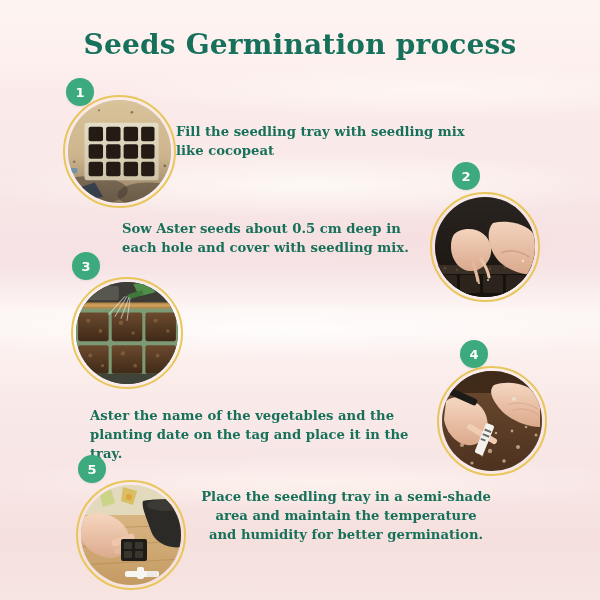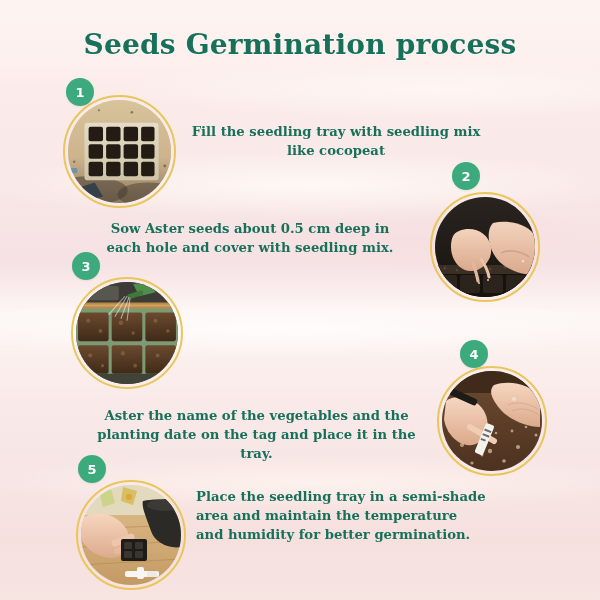--- a/index.html
+++ b/index.html
@@ -71,22 +71,22 @@
 
   .step-text{
     position:absolute;
     color:#17705a;
     font-family:"DejaVu Serif", serif;
     font-weight:700;
     font-size:13.2px;
     line-height:1.45;
     white-space:pre-line;
   }
-  .tc{text-align:center;}
-  .tl{text-align:left;}
+  .tc{}
+  .tl{text-align:center;}
 </style>
 </head>
 <body>
 
 <div id="canvas">
 
   <div class="wash w1"></div>
   <div class="wash w5"></div>
   <div class="wash w3"></div>
   <div class="wash w2"></div>
@@ -182,21 +182,21 @@
         <path d="M24 34 C38 28 54 36 56 50 C58 62 48 74 36 74 C24 74 16 62 16 50 C16 42 18 36 24 34 Z" fill="url(#g2skin)"></path>
         <path d="M38 66 C40 72 42 78 43 84" stroke="#e2b79c" stroke-width="3.2" fill="none" stroke-linecap="round"></path>
         <path d="M46 62 C50 68 53 74 54 80" stroke="#eac2a7" stroke-width="3" fill="none" stroke-linecap="round"></path>
         <circle cx="44" cy="86" r="1.1" fill="#d8c9a6"></circle>
         <circle cx="53" cy="83" r="1" fill="#d8c9a6"></circle>
         <circle cx="88" cy="64" r="1.2" fill="#efe2c3"></circle>
       </svg>
     </div>
   </div>
   <div class="badge" style="left:452px;top:162px;">2</div>
-  <div class="step-text tc" style="left:95px;top:219px;width:310px;">Sow Aster seeds about 0.5 cm deep in
+  <div class="step-text tc" style="left:122px;top:219px;width:310px;">Sow Aster seeds about 0.5 cm deep in
 each hole and cover with seedling mix.</div>
 
   <div class="photo-wrap" style="left:71px;top:277px;width:112px;height:112px;">
     <div class="ring"></div>
     <div class="photo">
       <svg viewBox="0 0 100 100" preserveAspectRatio="xMidYMid slice">
         <defs>
           <linearGradient id="g3bg" x1="0" y1="0" x2="0" y2="1">
             <stop offset="0" stop-color="#6e6e68"></stop>
               <stop offset="1" stop-color="#4a4a44"></stop>

